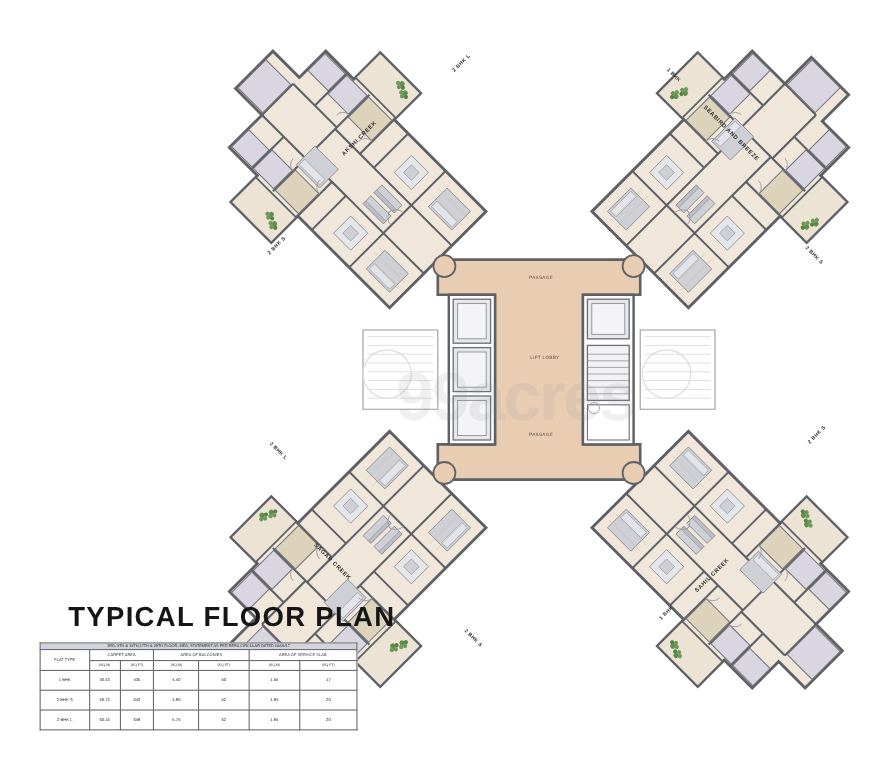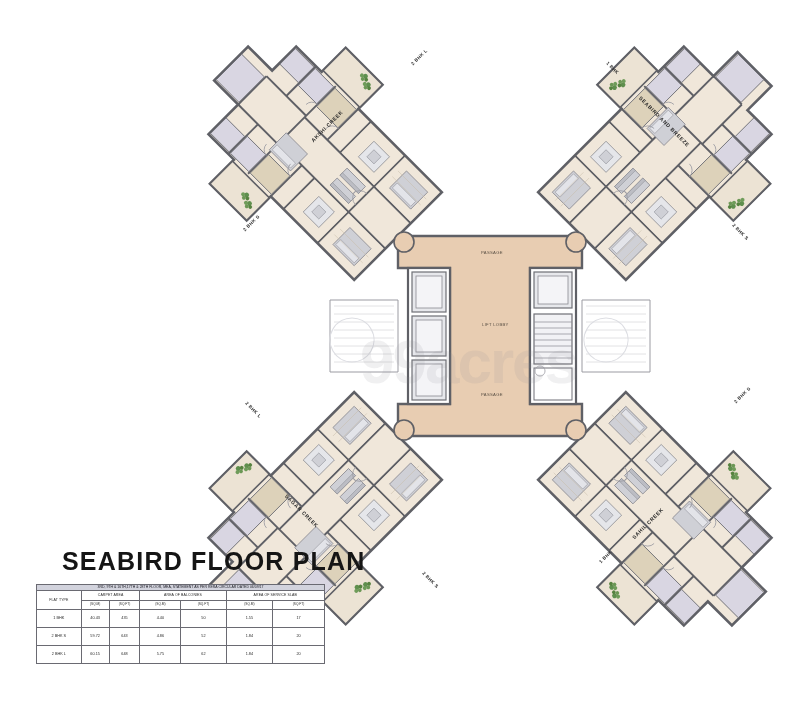--- a/index.html
+++ b/index.html
@@ -250,21 +250,21 @@
     <div class="unit-label" style="left: 733px; top: 222px; transform: rotate(45deg);">2 BHK S</div>
     <div class="unit-label" style="left: 246px; top: 400px; transform: rotate(45deg);">2 BHK L</div>
     <div class="unit-label" style="left: 423px; top: 570px; transform: rotate(45deg);">2 BHK S</div>
     <div class="unit-label" style="left: 735px; top: 400px; transform: rotate(-45deg);">2 BHK S</div>
     <div class="unit-label" style="left: 600px; top: 560px; transform: rotate(-45deg);">1 BHK</div>
     <div class="core-label" style="left: 481px; top: 250px;">PASSAGE</div>
     <div class="core-label" style="left: 482px; top: 322px;">LIFT LOBBY</div>
     <div class="core-label" style="left: 481px; top: 392px;">PASSAGE</div>
   </div>
 
-<div class="title">SEABIRD FLOOR PLAN</div>
+<div class="title">TYPICAL FLOOR PLAN</div>
 
 <table class="spec-table">
   <tbody>
     <tr>
       <td class="banner-cell" colspan="7">3RD, 9TH &amp; 16TH,17TH &amp; 28TH FLOOR, MEA, STATEMENT AS PER RERA CIRCULAR DATED 06/09/17</td>
     </tr>
     <tr>
       <td class="hdr" rowspan="2">FLAT TYPE</td>
       <td class="hdr" colspan="2">CARPET AREA</td>
       <td class="hdr" colspan="2">AREA OF BALCONIES</td>

